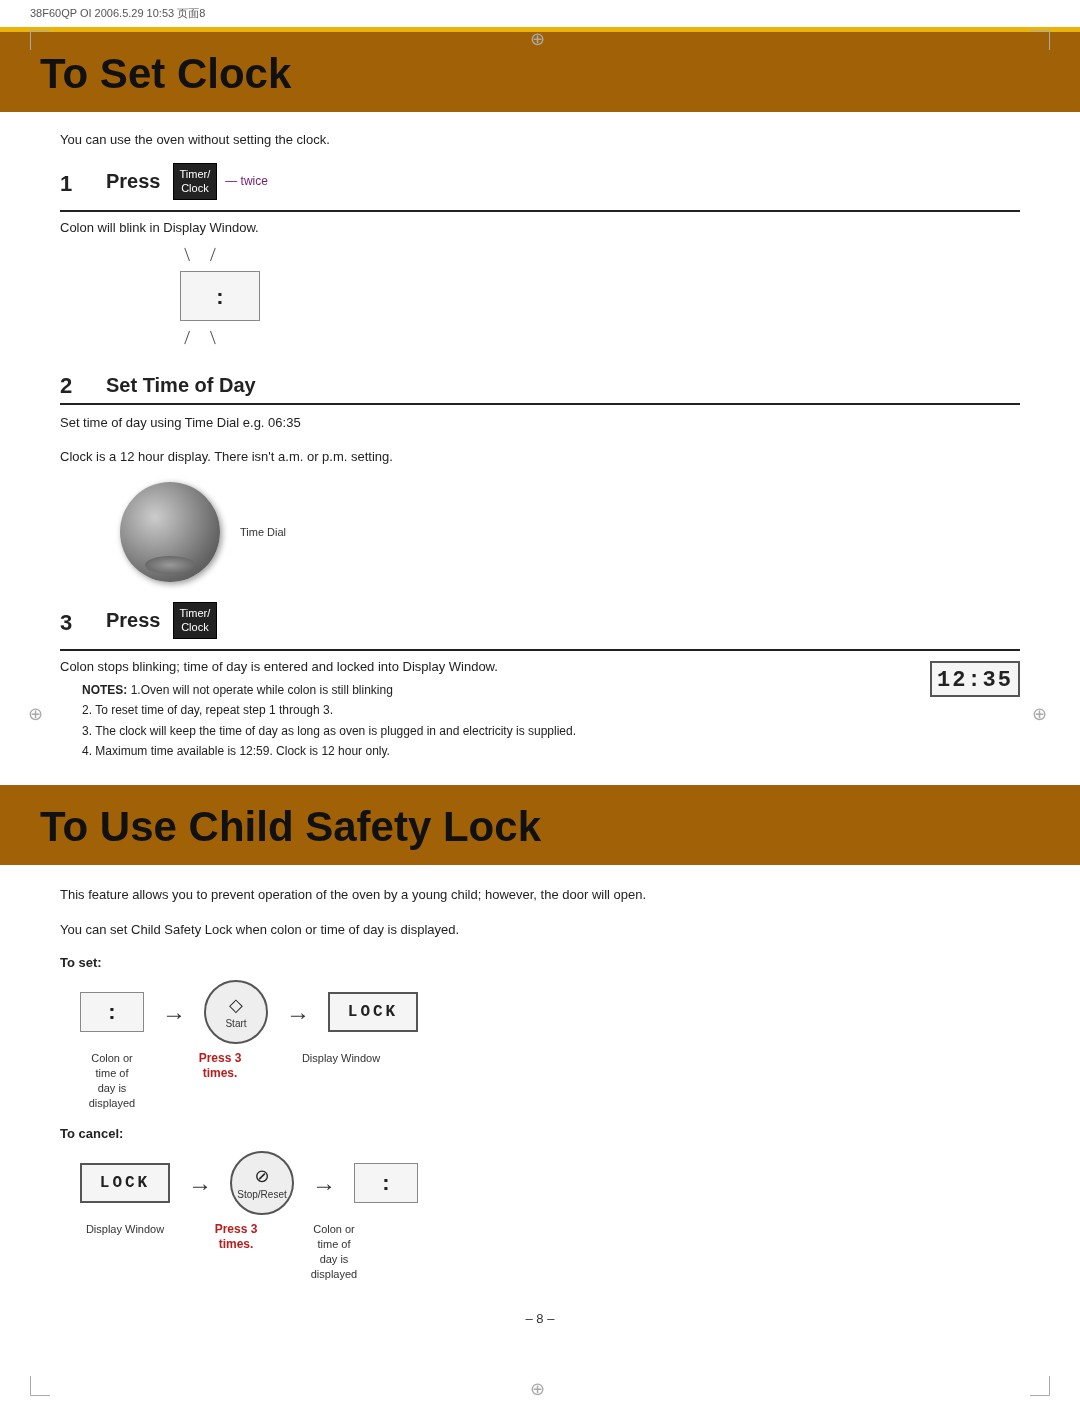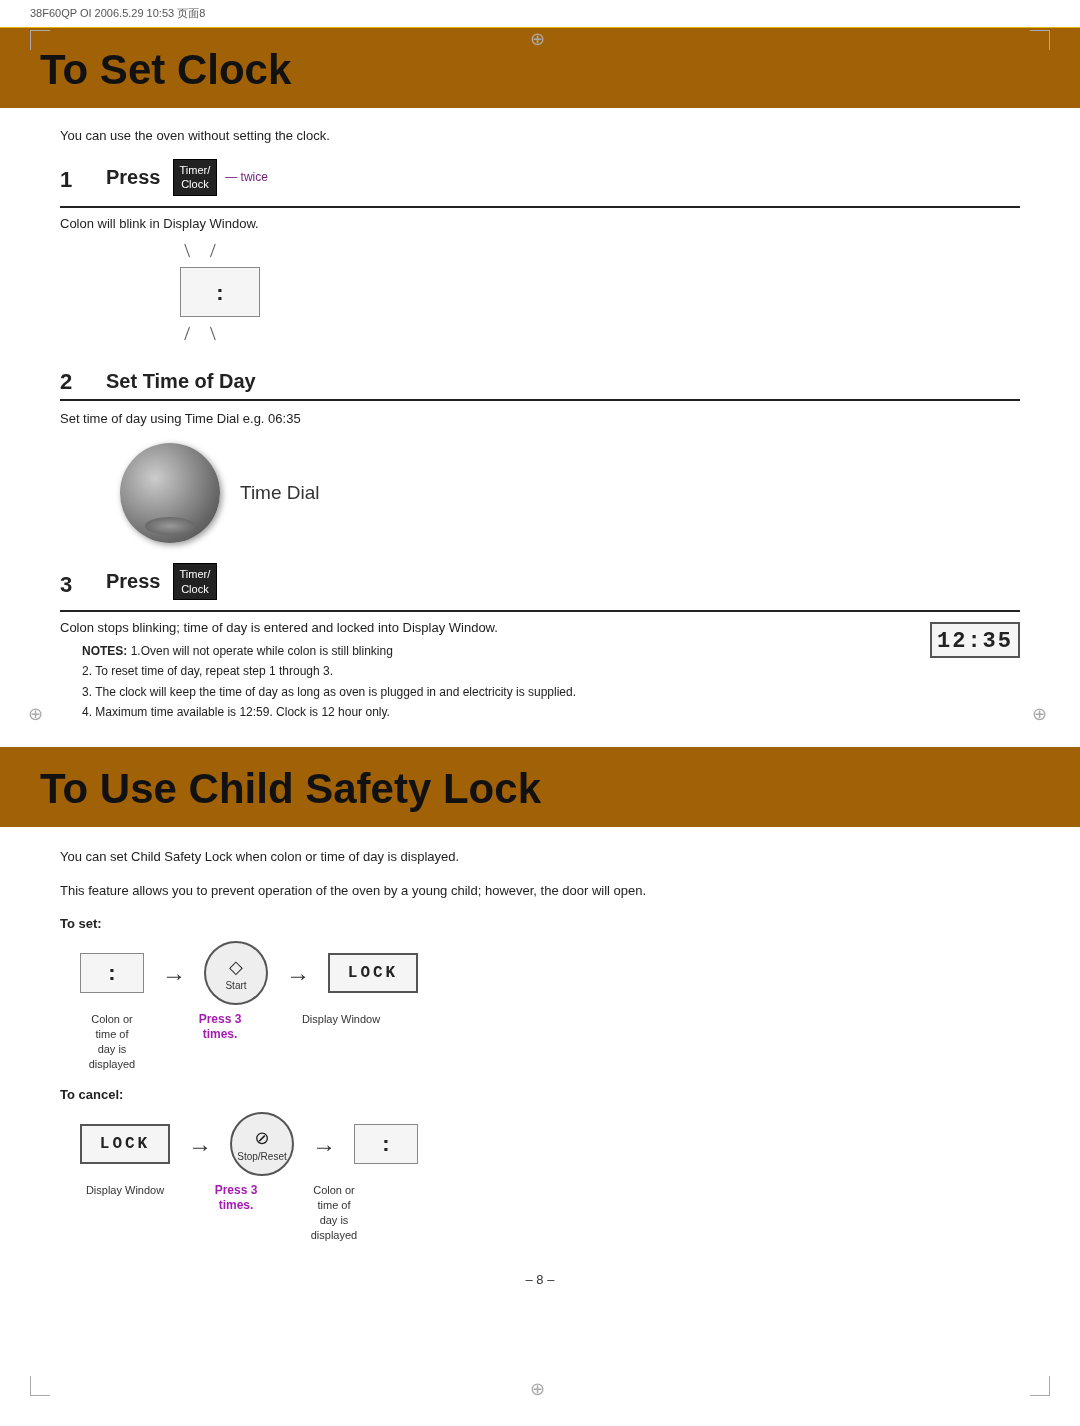--- a/index.html
+++ b/index.html
@@ -12,21 +12,21 @@
       min-height: 1426px;
       position: relative;
       padding: 0;
     }
 
     
     .header-bar {
       font-size: 11px;
       color: #555;
       padding: 6px 30px;
-      border-bottom: 1px solid #eab308;
+      border-bottom: 5px solid #eab308;
     }
 
     
     .section-banner {
       background: #a16207;
       padding: 18px 40px 14px 40px;
       margin-bottom: 20px;
     }
     .section-banner h1 {
       font-size: 42px;
@@ -160,21 +160,21 @@
     .dial-circle::after {
       content: '';
       position: absolute;
       bottom: 8px;
       width: 50px;
       height: 18px;
       background: radial-gradient(ellipse, #999, #555);
       border-radius: 50%;
     }
     .dial-label {
-      font-size: 19px;
+      font-size: 11px;
       color: #333;
     }
 
     
     .step3-content {
       margin-bottom: 20px;
     }
     .step3-desc {
       font-size: 13px;
       margin-bottom: 6px;
@@ -281,21 +281,21 @@
     .diag-caption {
       font-size: 11px;
       text-align: center;
       color: #333;
       max-width: 90px;
     }
     .diag-caption-bold {
       font-size: 12px;
       font-weight: bold;
       text-align: center;
-      color: #a21caf;
+      color: #b91c1c;
     }
 
     
     .page-number {
       text-align: center;
       font-size: 13px;
       margin: 30px 0 10px 0;
       color: #333;
     }
 
@@ -402,20 +402,21 @@
   </div>
 
   
   <div class="step-header" style="margin-top: 28px;">
     <span class="step-number">2</span>
     <span class="step-title">Set Time of Day</span>
   </div>
 
   <div class="step2-content">
     <p class="step2-desc">Set time of day using Time Dial e.g. 06:35</p>
+    <p class="step2-desc">Clock is a 12 hour display. There isn't a.m. or p.m. setting.</p>
 
     <div class="dial-area">
       <div class="dial-circle"></div>
       <span class="dial-label">Time Dial</span>
     </div>
   </div>
 
   
   <div class="step-header">
     <span class="step-number">3</span>
@@ -449,22 +450,22 @@
   </div>
 
 </div>
 
 <div class="section-banner" style="margin-top: 24px;">
   <h1>To Use Child Safety Lock</h1>
 </div>
 
 <div class="content child-lock-section">
 
+  <p class="child-lock-intro">This feature allows you to prevent operation of the oven by a young child; however, the door will open.</p>
   <p class="child-lock-intro">You can set Child Safety Lock when colon or time of day is displayed.</p>
-  <p class="child-lock-intro">This feature allows you to prevent operation of the oven by a young child; however, the door will open.</p>
 
   <p class="action-label">To set:</p>
 
   <div class="diagram-row">
 
     <div class="diag-item">
       <div class="diag-display-colon">
         <span>:</span>
       </div>
     </div>

